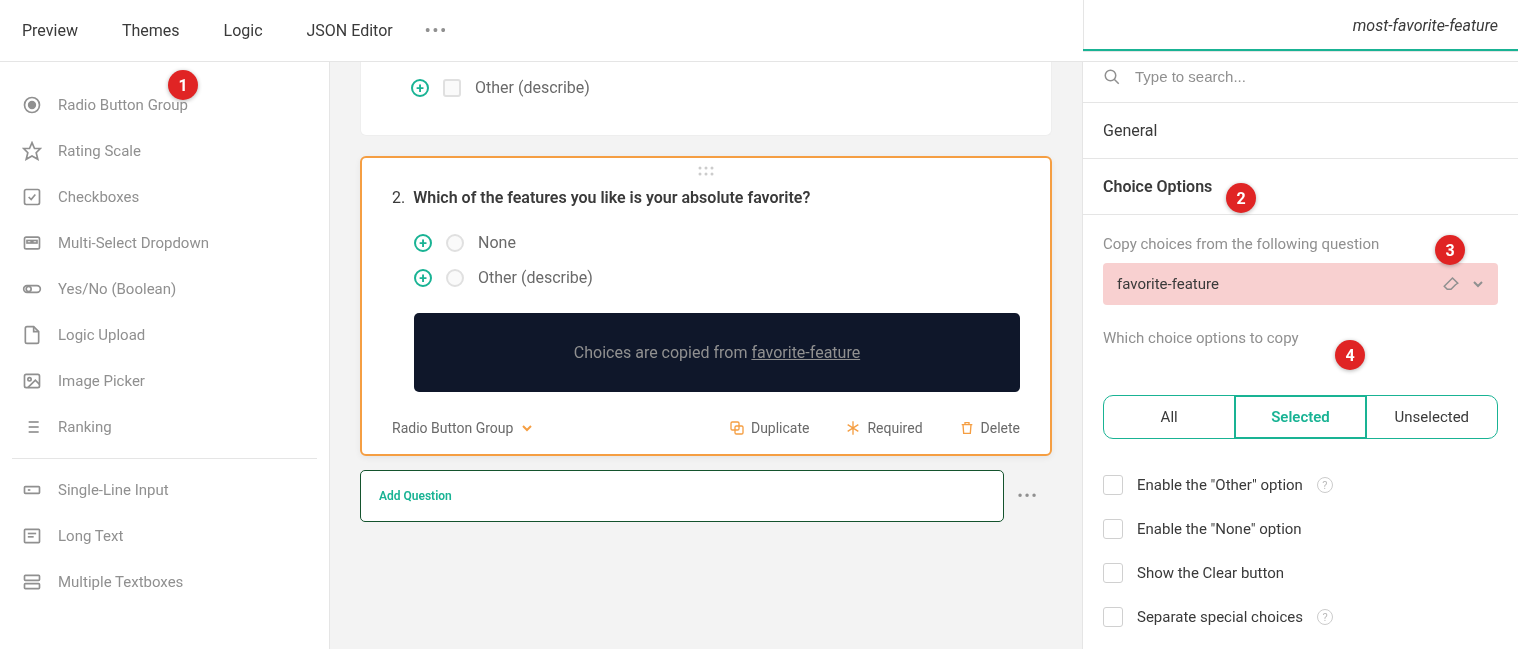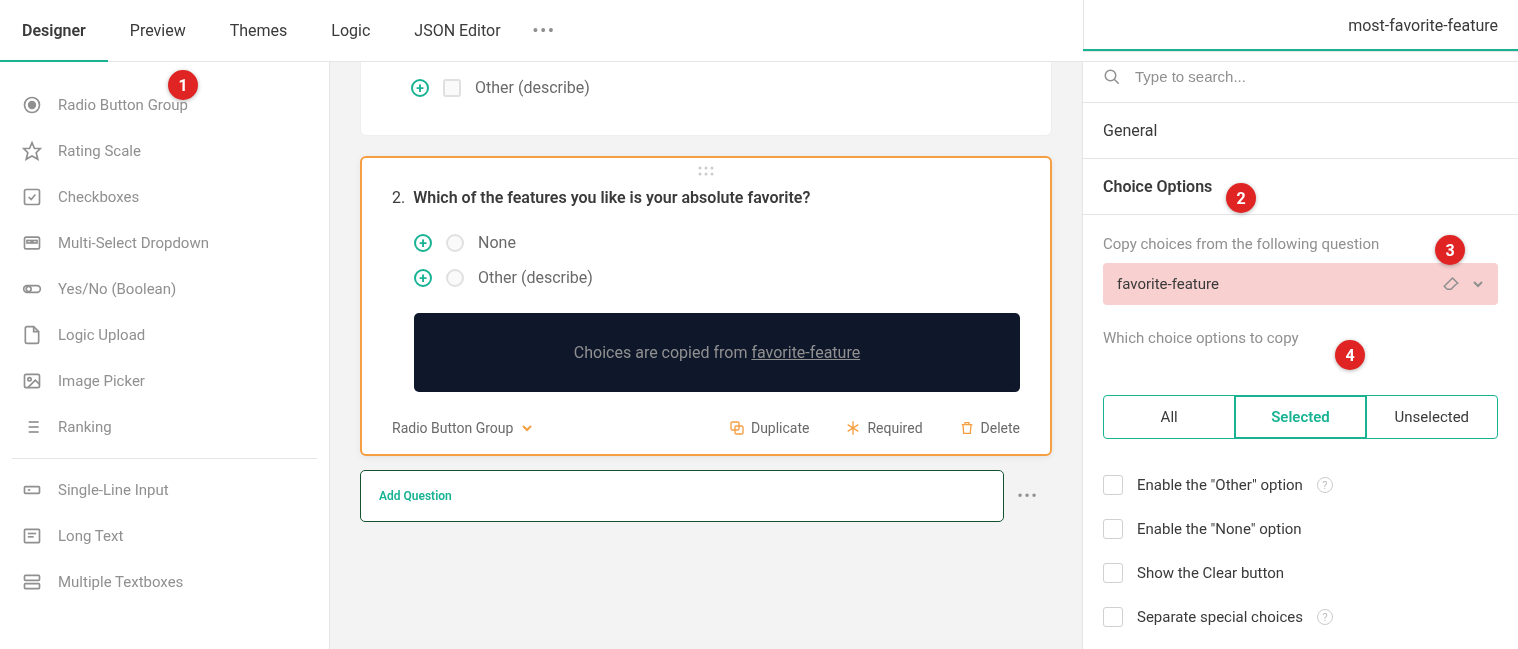--- a/index.html
+++ b/index.html
@@ -265,20 +265,21 @@
     display: flex;
     align-items: center;
     justify-content: flex-end;
     padding: 0 20px;
     font-size: 16px;
     color: var(--text);
     margin-top: -62px;
     border-left: 1px solid var(--border);
     border-bottom: 1px solid var(--border);
     background: var(--bg-white);
+    font-style: italic;
   }
   .props-accent {
     height: 3px;
     background: var(--teal);
     margin-top: -3px;
     position: relative;
     z-index: 2;
   }
   .search-row {
     display: flex;
@@ -319,21 +320,21 @@
     border-radius: 4px;
     background: var(--pink-bg);
     margin-bottom: 24px;
     cursor: pointer;
   }
   .select-box .val { color: var(--text); font-size: 15px; }
   .select-icons { display: flex; align-items: center; gap: 12px; color: var(--text-muted); }
   .seg {
     display: flex;
     border: 1px solid var(--teal);
-    border-radius: 4px;
+    border-radius: 10px;
     overflow: hidden;
     margin-bottom: 24px;
     margin-top: 48px;
   }
   .seg-item {
     flex: 1;
     text-align: center;
     padding: 12px 0;
     font-size: 15px;
     color: var(--text);
@@ -383,23 +384,20 @@
     font-size: 16px;
     z-index: 10;
     box-shadow: 0 1px 4px rgba(0,0,0,0.3);
   }
 </style>
 </head>
 <body>
 
 <div class="topbar">
   <div class="tabs">
-    <div class="tab active">
-        <span>Designer</span>
-      </div>
     <div class="tab">
         <span>Preview</span>
       </div>
     <div class="tab">
         <span>Themes</span>
       </div>
     <div class="tab">
         <span>Logic</span>
       </div>
     <div class="tab">

